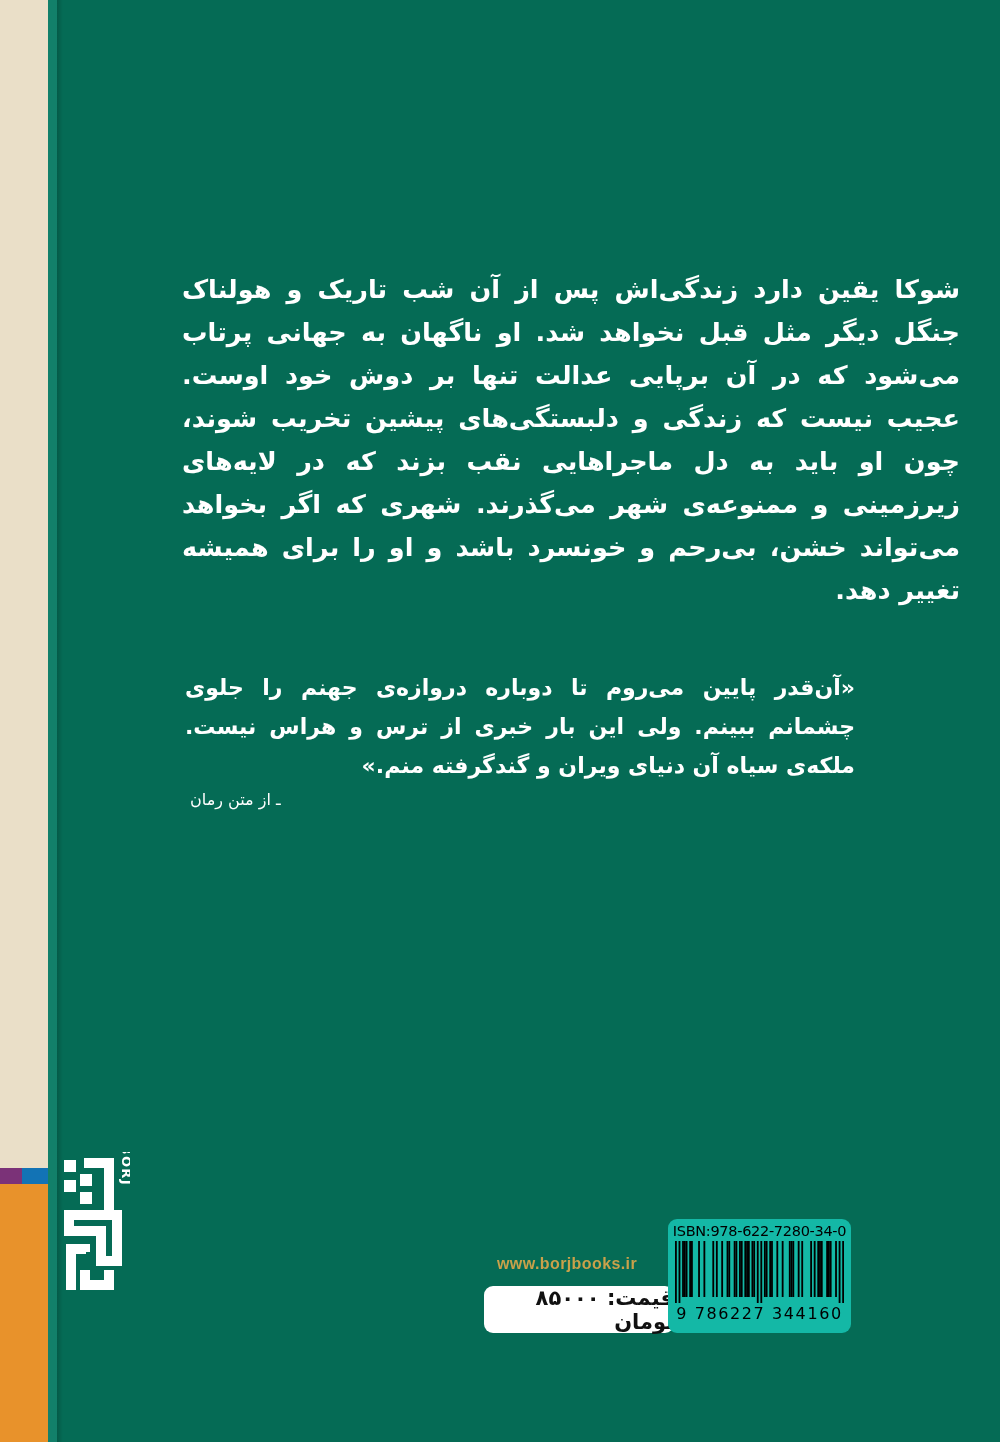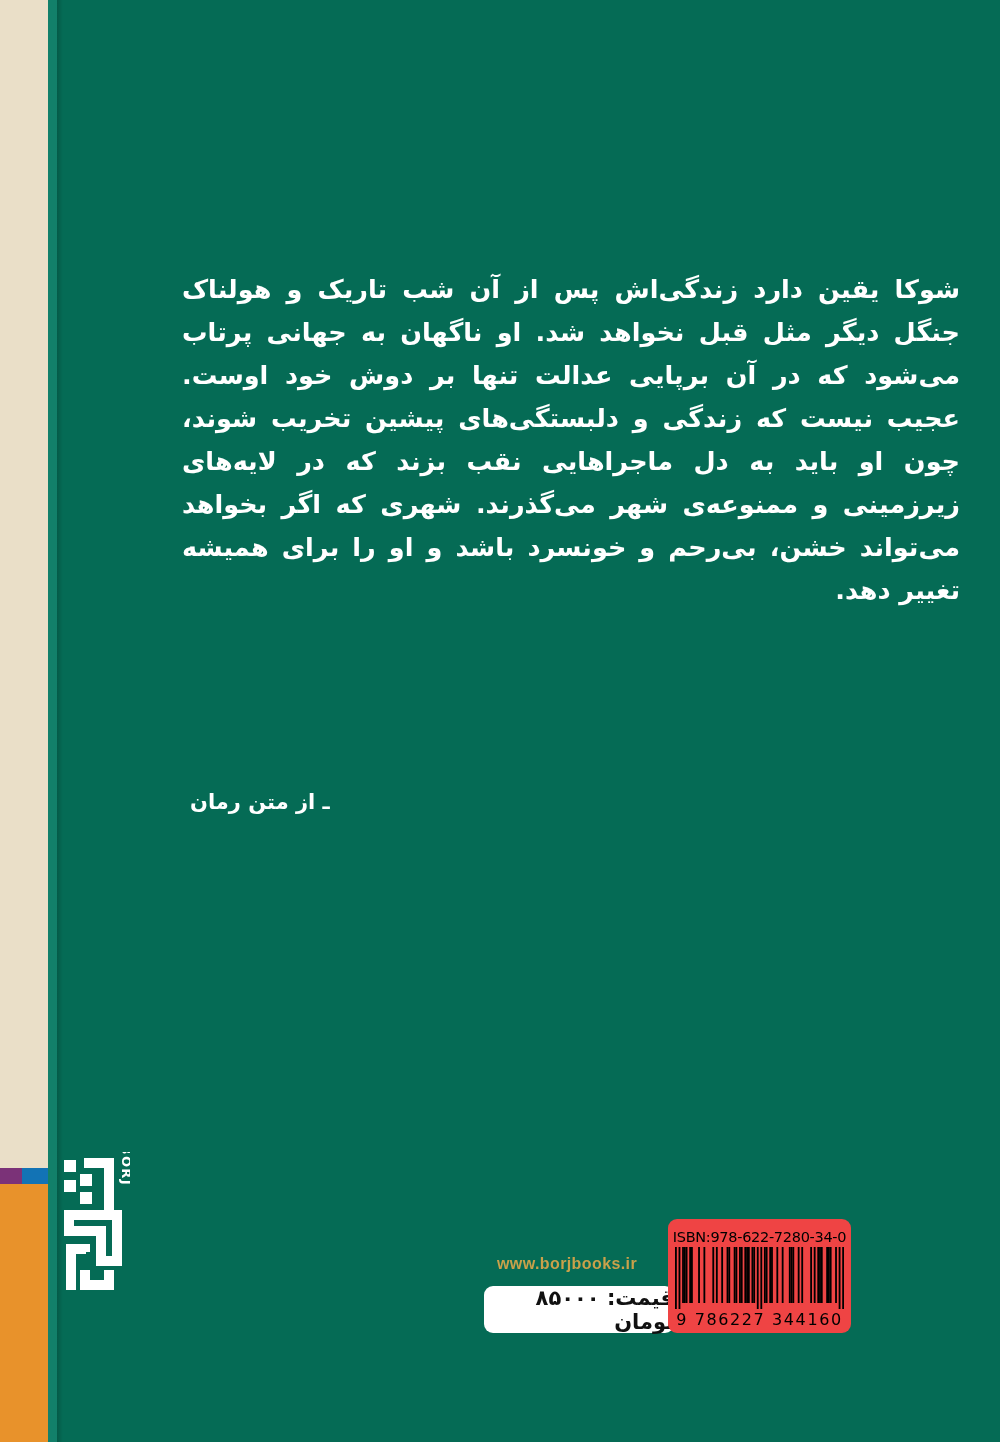--- a/index.html
+++ b/index.html
@@ -71,22 +71,22 @@
   }
   .quote p{margin:0;}
 
   .attrib{
     position:absolute;
     right:none;
     left:190px;
     top:790px;
     color:#FFFFFF;
     direction:rtl;
-    font-size:21px;
-    font-weight:700;
+    font-size:16px;
+    font-weight:400;
   }
 
   
   .logo-wrap{
     position:absolute;left:62px;top:1152px;width:68px;height:146px;
   }
   .logo-wrap svg{display:block;width:68px;height:146px;}
 
   
   .site-box{
@@ -109,24 +109,24 @@
     color:#111111;
     font-size:21px;
     font-weight:bold;
     direction:rtl;
     box-shadow:0 0 0 0 rgba(0,0,0,0);
   }
   .barcode-box{
     position:absolute;
     left:668px;top:1219px;
     width:183px;height:114px;
-    background:#ef4444;
+    background:#14b8a6;
     border-radius:9px;
     padding:4px 7px 3px 7px;
-    display:flex;flex-direction:column;align-items:center;justify-content:flex-end;
+    display:flex;flex-direction:column;align-items:center;
   }
   .isbn-text{
     color:#000000;
     font-size:14.5px;
     direction:ltr;
     font-family:"DejaVu Sans","Liberation Sans",sans-serif;
     line-height:17px;
     white-space:nowrap;
     letter-spacing:-0.3px;
   }
@@ -157,20 +157,23 @@
   <div class="strip-purple"></div>
   <div class="strip-blue"></div>
   <div class="strip-orange"></div>
   <div class="strip-lightgreen"></div>
   <div class="strip-shadow"></div>
 
   <div class="blurb">
     <p>شوکا یقین دارد زندگی‌اش پس از آن شب تاریک و هولناک جنگل دیگر مثل قبل نخواهد شد. او ناگهان به جهانی پرتاب می‌شود که در آن برپایی عدالت تنها بر دوش خود اوست. عجیب نیست که زندگی و دلبستگی‌های پیشین تخریب شوند، چون او باید به دل ماجراهایی نقب بزند که در لایه‌های زیرزمینی و ممنوعه‌ی شهر می‌گذرند. شهری که اگر بخواهد می‌تواند خشن، بی‌رحم و خونسرد باشد و او را برای همیشه تغییر دهد.</p>
   </div>
 
+  <div class="quote">
+    <p>«آن‌قدر پایین می‌روم تا دوباره دروازه‌ی جهنم را جلوی چشمانم ببینم. ولی این بار خبری از ترس و هراس نیست. ملکه‌ی سیاه آن دنیای ویران و گندگرفته منم.»</p>
+  </div>
   <div class="attrib">ـ از متن رمان</div>
 
   <div class="logo-wrap">
     <svg viewBox="0 0 68 146" xmlns="http://www.w3.org/2000/svg" aria-hidden="true">
       <g fill="#FFFFFF">
 
         <rect x="2" y="8" width="12" height="12"></rect>
         <rect x="2" y="28" width="12" height="12"></rect>
         <rect x="18" y="22" width="12" height="12"></rect>
         <rect x="18" y="40" width="12" height="12"></rect>

